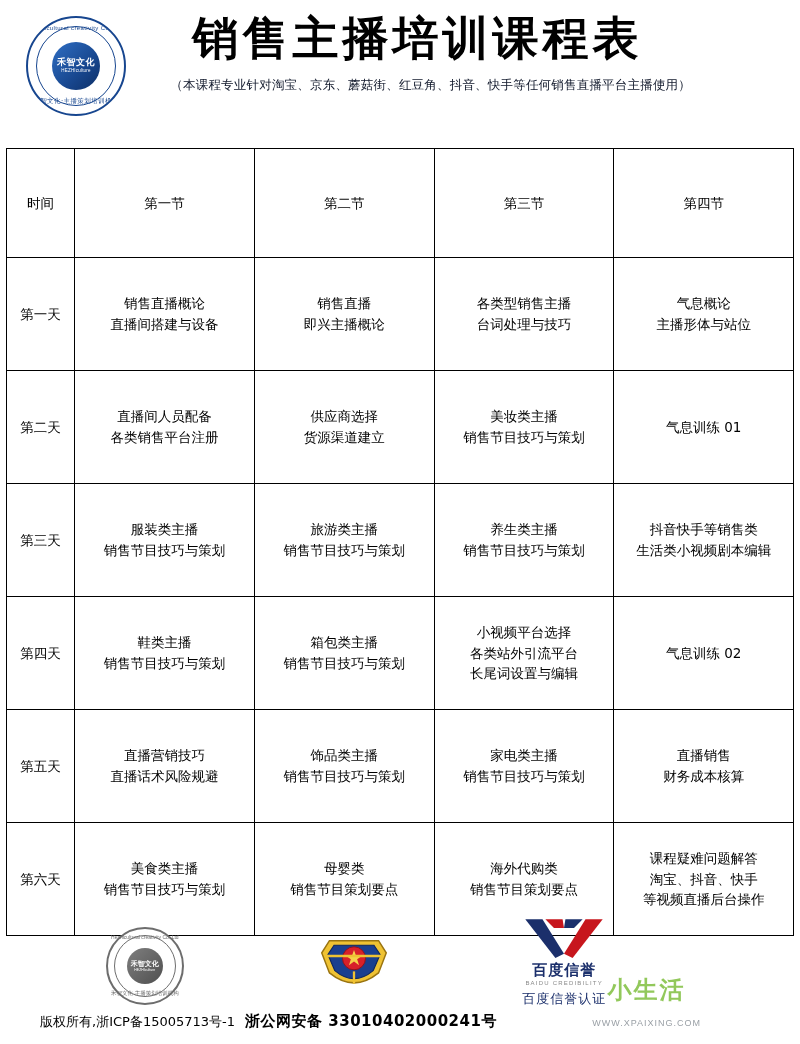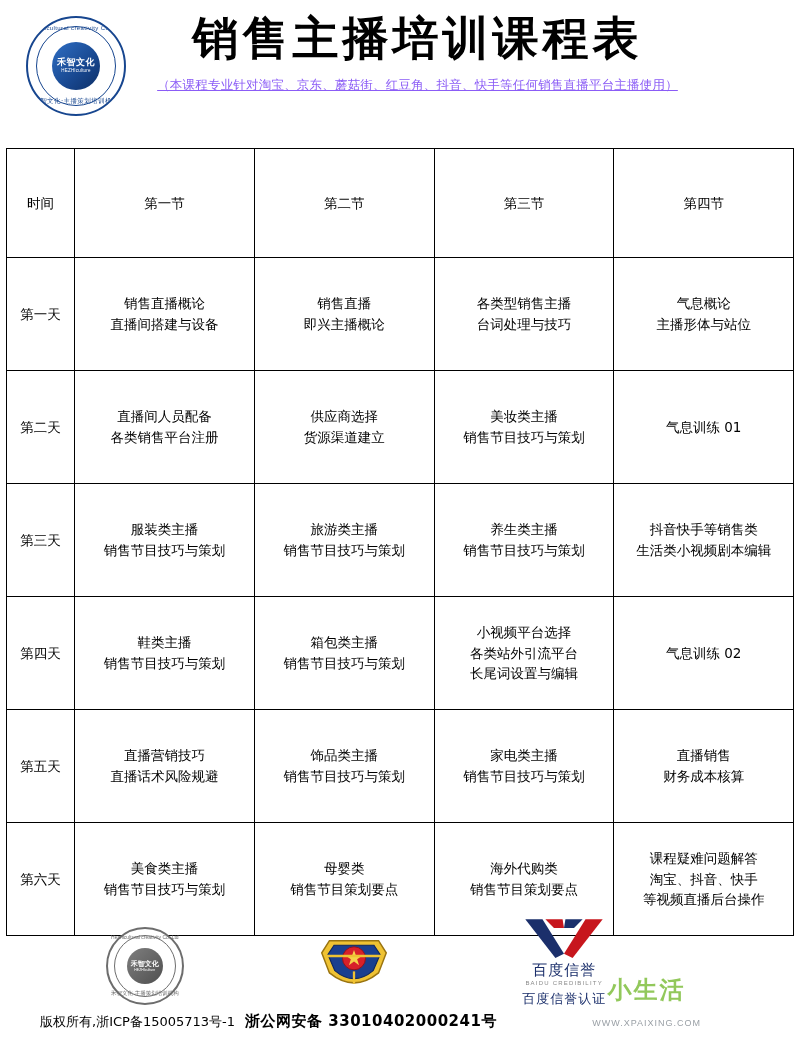--- a/index.html
+++ b/index.html
@@ -105,25 +105,24 @@
     font-weight: bold;
     letter-spacing: 4px;
     line-height: 1.15;
     text-align: center;
     color: #000;
     white-space: nowrap;
   }
   .sub-title {
     font-family: "DejaVu Sans", sans-serif;
     font-size: 12.5px;
-    text-align: center;
+    text-align: right;
     margin-top: 12px;
-    color: #8b5cf6;
+    color: #0f172a;
     letter-spacing: 0.2px;
-    text-decoration: underline;
   }
 
   
   .table-wrap {
     padding: 28px 6px 0 6px;
   }
   table.schedule {
     border-collapse: collapse;
     width: 788px;
     margin: 0 auto;
@@ -230,21 +229,21 @@
   }
   .baidu-v {
     width: 86px;
     height: 46px;
     position: relative;
     margin-bottom: 2px;
   }
   .baidu-text {
     font-family: "DejaVu Sans", sans-serif;
     font-size: 15px;
-    font-weight: normal;
+    font-weight: bold;
     color: #1b2f6b;
     letter-spacing: 1px;
     line-height: 1;
   }
   .baidu-sub {
     font-family: "Liberation Sans", sans-serif;
     font-size: 6px;
     color: #8a8a8a;
     letter-spacing: 1.2px;
     margin-top: 2px;

